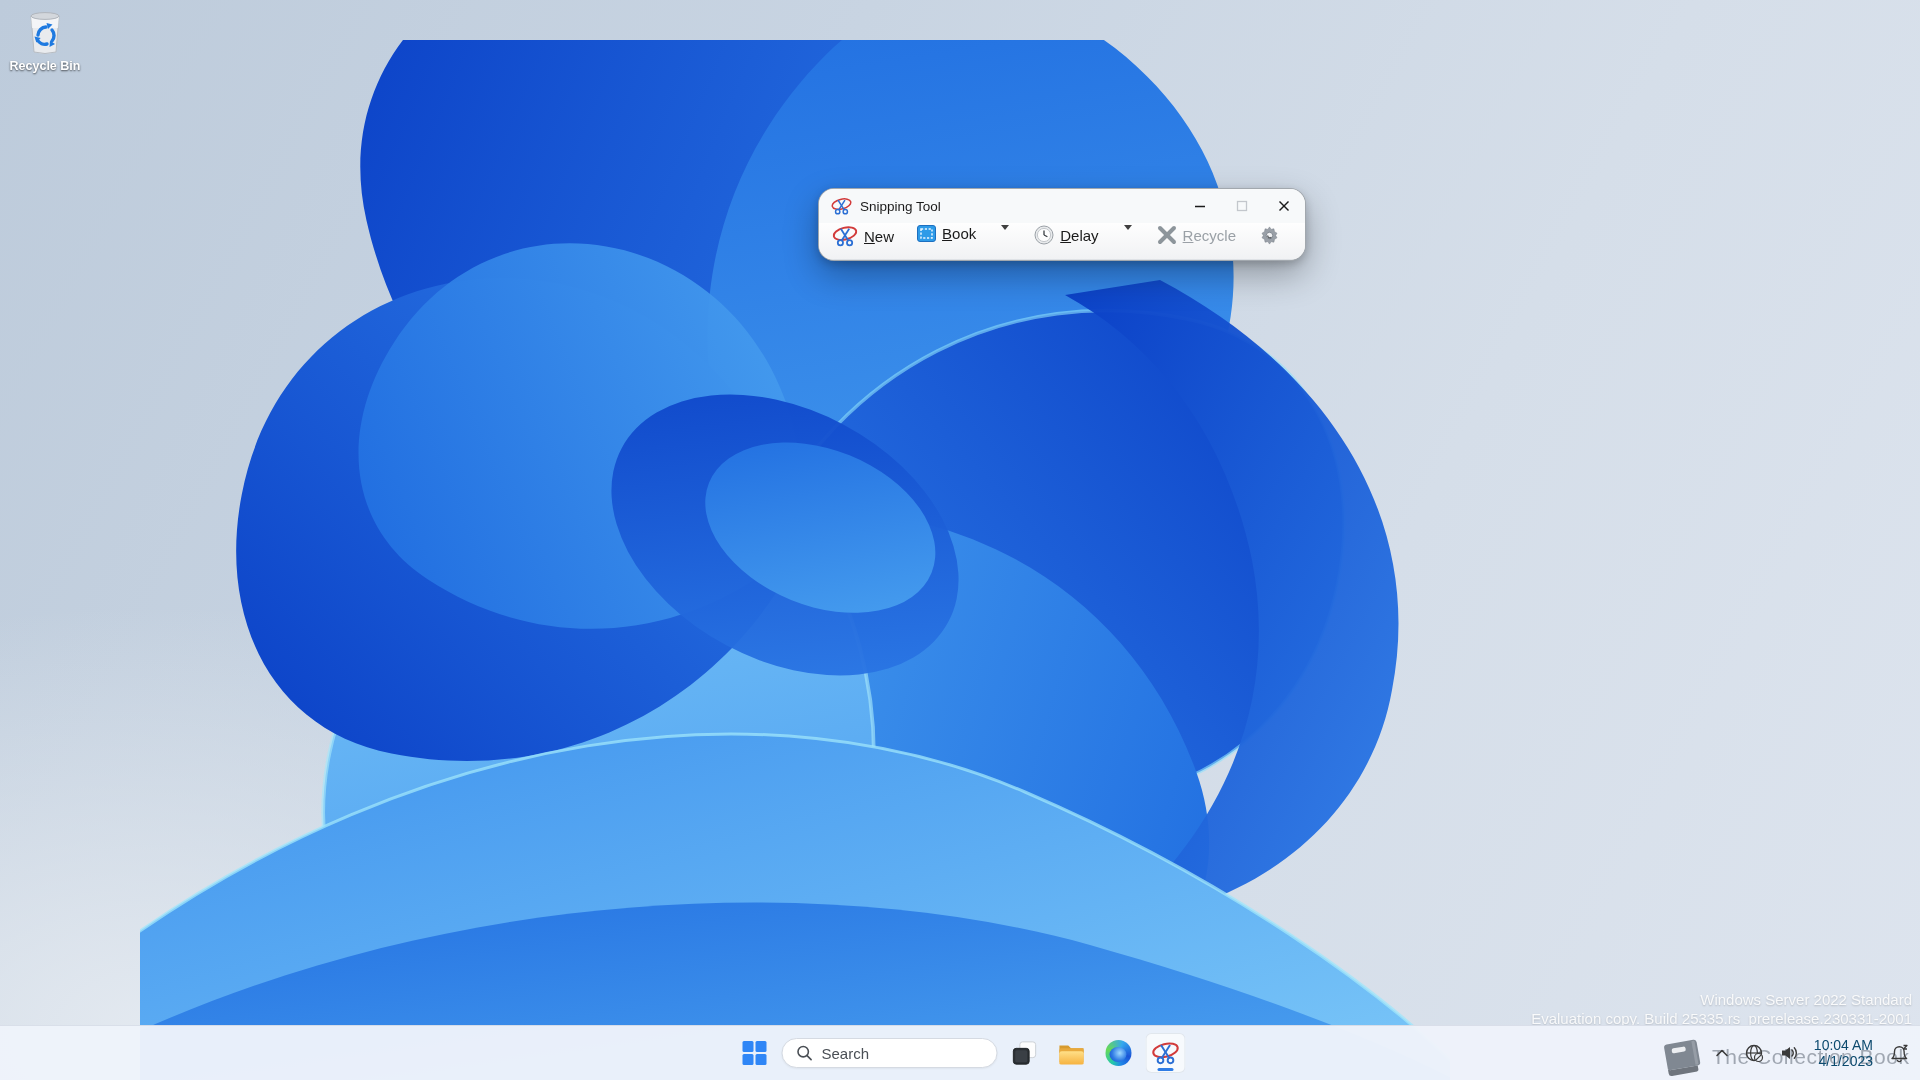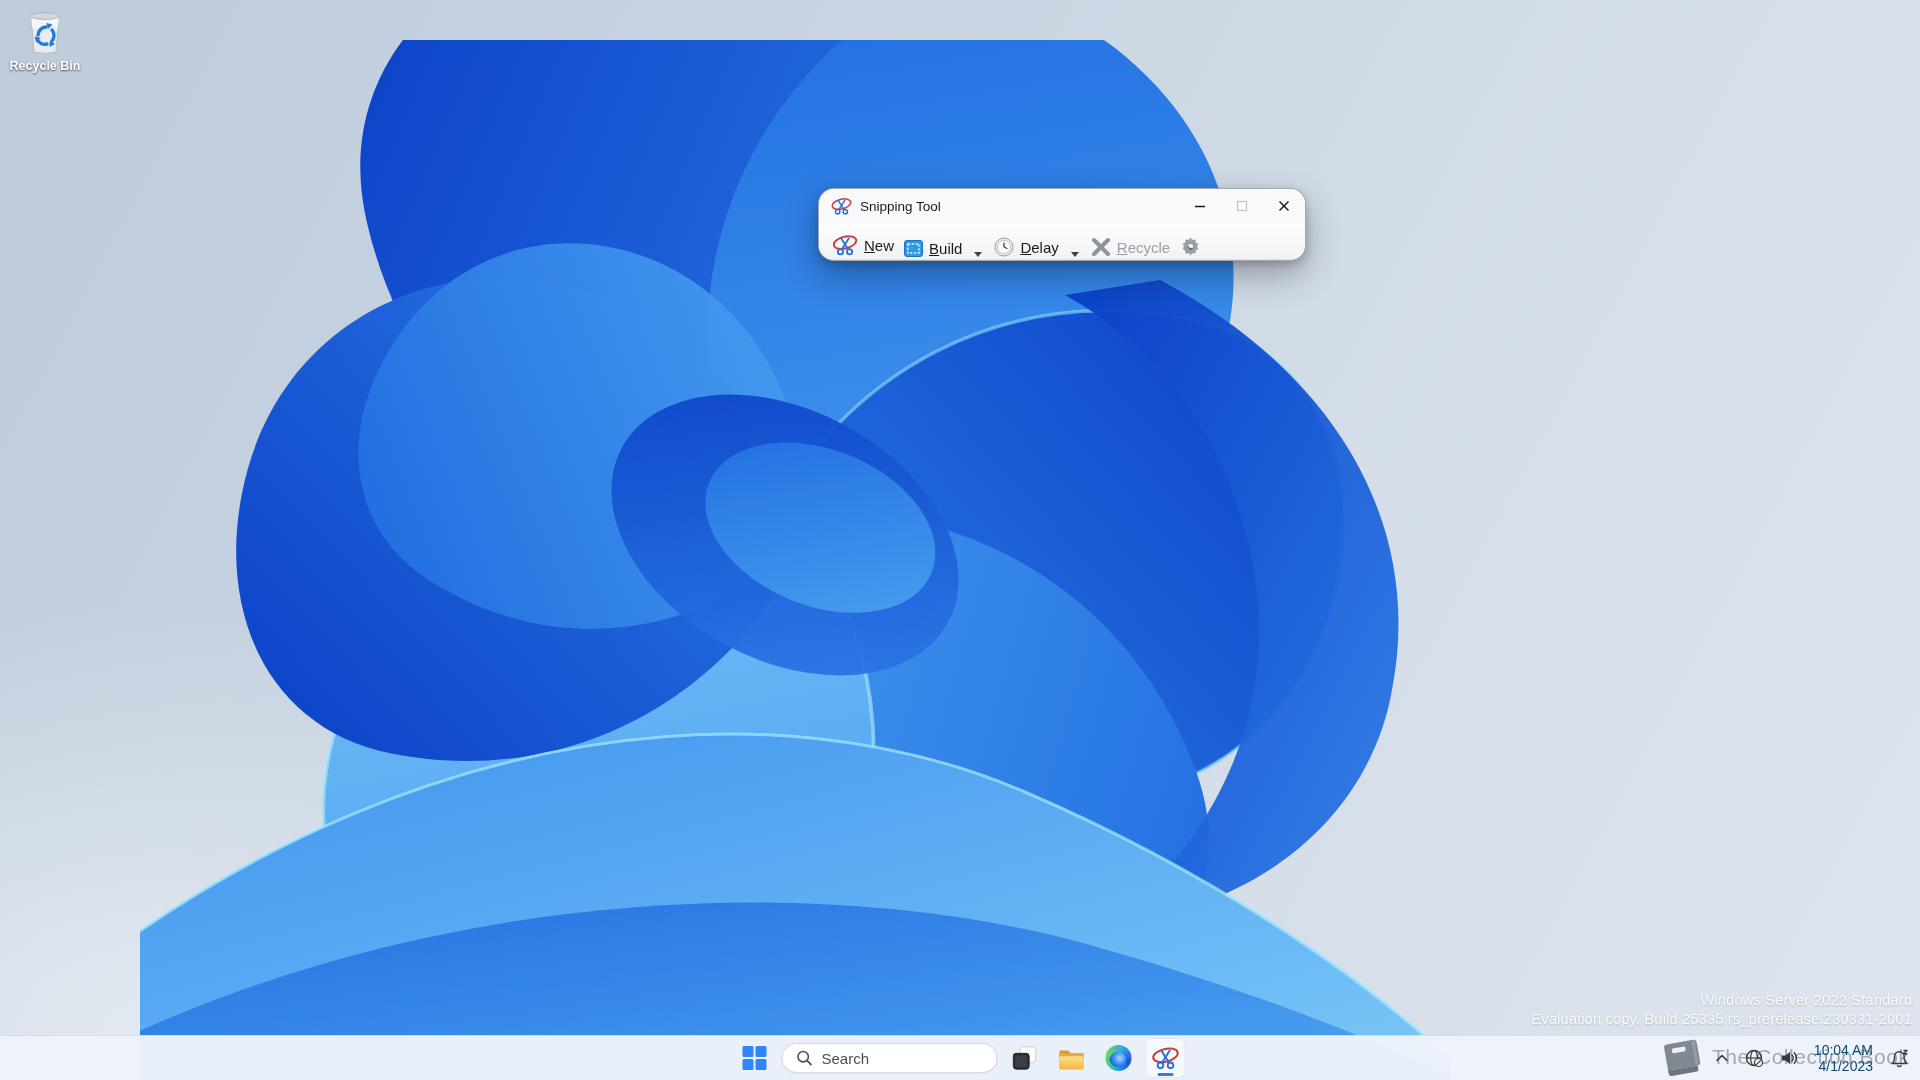--- a/index.html
+++ b/index.html
@@ -37,38 +37,38 @@
     background:#fbfbfb; border:1px solid rgba(90,100,112,.55); border-radius:16px;
     box-shadow:0 14px 34px rgba(0,0,0,.30), 0 3px 8px rgba(0,0,0,.18);
     overflow:hidden;
   }
   .titlebar { height:34px; display:flex; align-items:center; padding:0 0 0 12px; background:#f7f9fa; }
   .titlebar .ttl { font-size:13.5px; color:#1b1b1b; margin-left:8px; flex:1; }
   .winbtns { display:flex; height:100%; }
   .winbtn { width:42px; height:100%; display:flex; align-items:center; justify-content:center; }
 
   .toolbar {
-    height:37px; display:flex; align-items:flex-end; gap:4px; padding:0 10px;
+    height:37px; display:flex; align-items:flex-start; gap:17px; padding:0 10px;
     background:linear-gradient(#fefefe,#f1f2f4);
     border-bottom:1px solid #dfe2e6;
   }
   .tbtn { display:flex; align-items:center; gap:6px; padding:2px 3px; border-radius:3px; cursor:default; }
   .tbtn .tlbl { display:inline-block; font-size:15px; color:#1a1a1a; }
   .tbtn .tlbl::first-letter { text-decoration:underline; }
   .tbtn.disabled .tlbl { color:#9aa0a6; }
   .drop { width:0; height:0; border-left:4.5px solid transparent; border-right:4.5px solid transparent; border-top:5.5px solid #404040; margin:0 2px; }
   .infobar {
     padding:7px 14px 10px 11px; min-height:46px;
     background:linear-gradient(#fbfdff,#eef4fb);
     font-size:14.5px; line-height:19px; color:#1e1e1e;
   }
 
   
   .taskbar {
-    position:absolute; left:0; bottom:0; width:1920px; height:45px; z-index:10;
+    position:absolute; left:0; bottom:0; width:1920px; height:55px; z-index:10;
     background:rgba(238,243,250,.97);
     border-top:1px solid rgba(120,135,155,.18);
   }
   .task-center {
     position:absolute; left:50%; top:0; transform:translateX(-50%);
     height:100%; display:flex; align-items:center; gap:7px;
   }
   .tk-btn { width:40px; height:40px; border-radius:6px; display:flex; align-items:center; justify-content:center; position:relative; }
   .tk-btn.active { background:rgba(255,255,255,.65); box-shadow:inset 0 0 0 1px rgba(130,145,165,.18); }
   .tk-btn.active .underline { position:absolute; bottom:2px; left:50%; transform:translateX(-50%); width:16px; height:3px; border-radius:2px; background:#2f7ce5; }
@@ -223,21 +223,21 @@
       <svg width="26" height="23" viewBox="0 0 24 22">
           <use href="#sym-snip"></use>
         </svg>
       <span class="tlbl">New</span>
     </div>
     <div class="tbtn">
       <svg width="19" height="17" viewBox="0 0 19 17">
         <rect x="0.5" y="0.5" width="18" height="16" rx="2.5" fill="#2e9be8" stroke="#1d6fc0"></rect>
         <rect x="4" y="4" width="11" height="9" fill="none" stroke="#eaf6ff" stroke-width="1.5" stroke-dasharray="2.2 1.6"></rect>
       </svg>
-      <span class="tlbl">Build</span>
+      <span class="tlbl">Book</span>
     </div>
     <div class="tbtn">
         <span class="drop"></span>
       </div>
     <div class="tbtn">
       <svg width="20" height="20" viewBox="0 0 20 20">
         <circle cx="10" cy="10" r="9" fill="#e8eaec" stroke="#9aa0a6"></circle>
         <circle cx="10" cy="10" r="6.6" fill="#fdfdfd" stroke="#c4c8cc"></circle>
         <line x1="10" y1="10" x2="10" y2="5.4" stroke="#3a3f44" stroke-width="1.3"></line>
         <line x1="10" y1="10" x2="13.4" y2="11.8" stroke="#3a3f44" stroke-width="1.3"></line>

